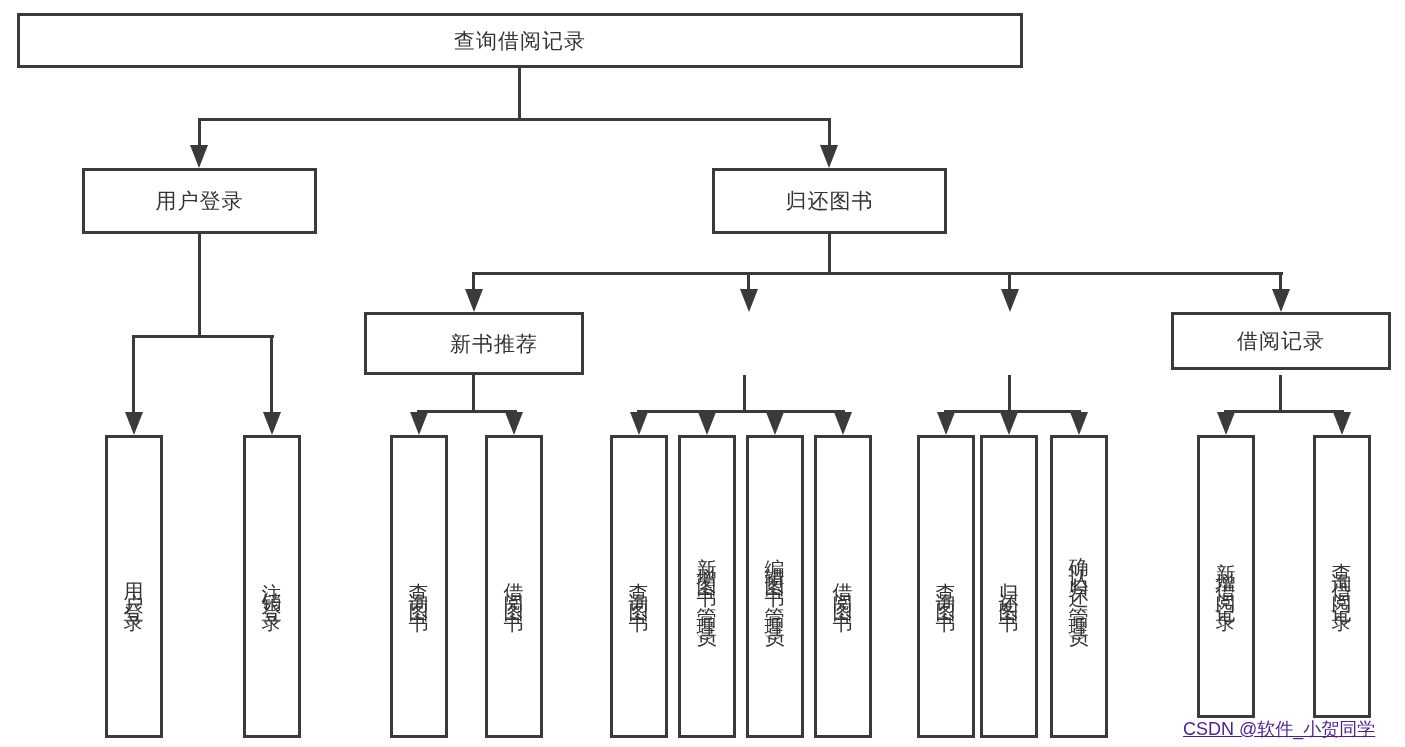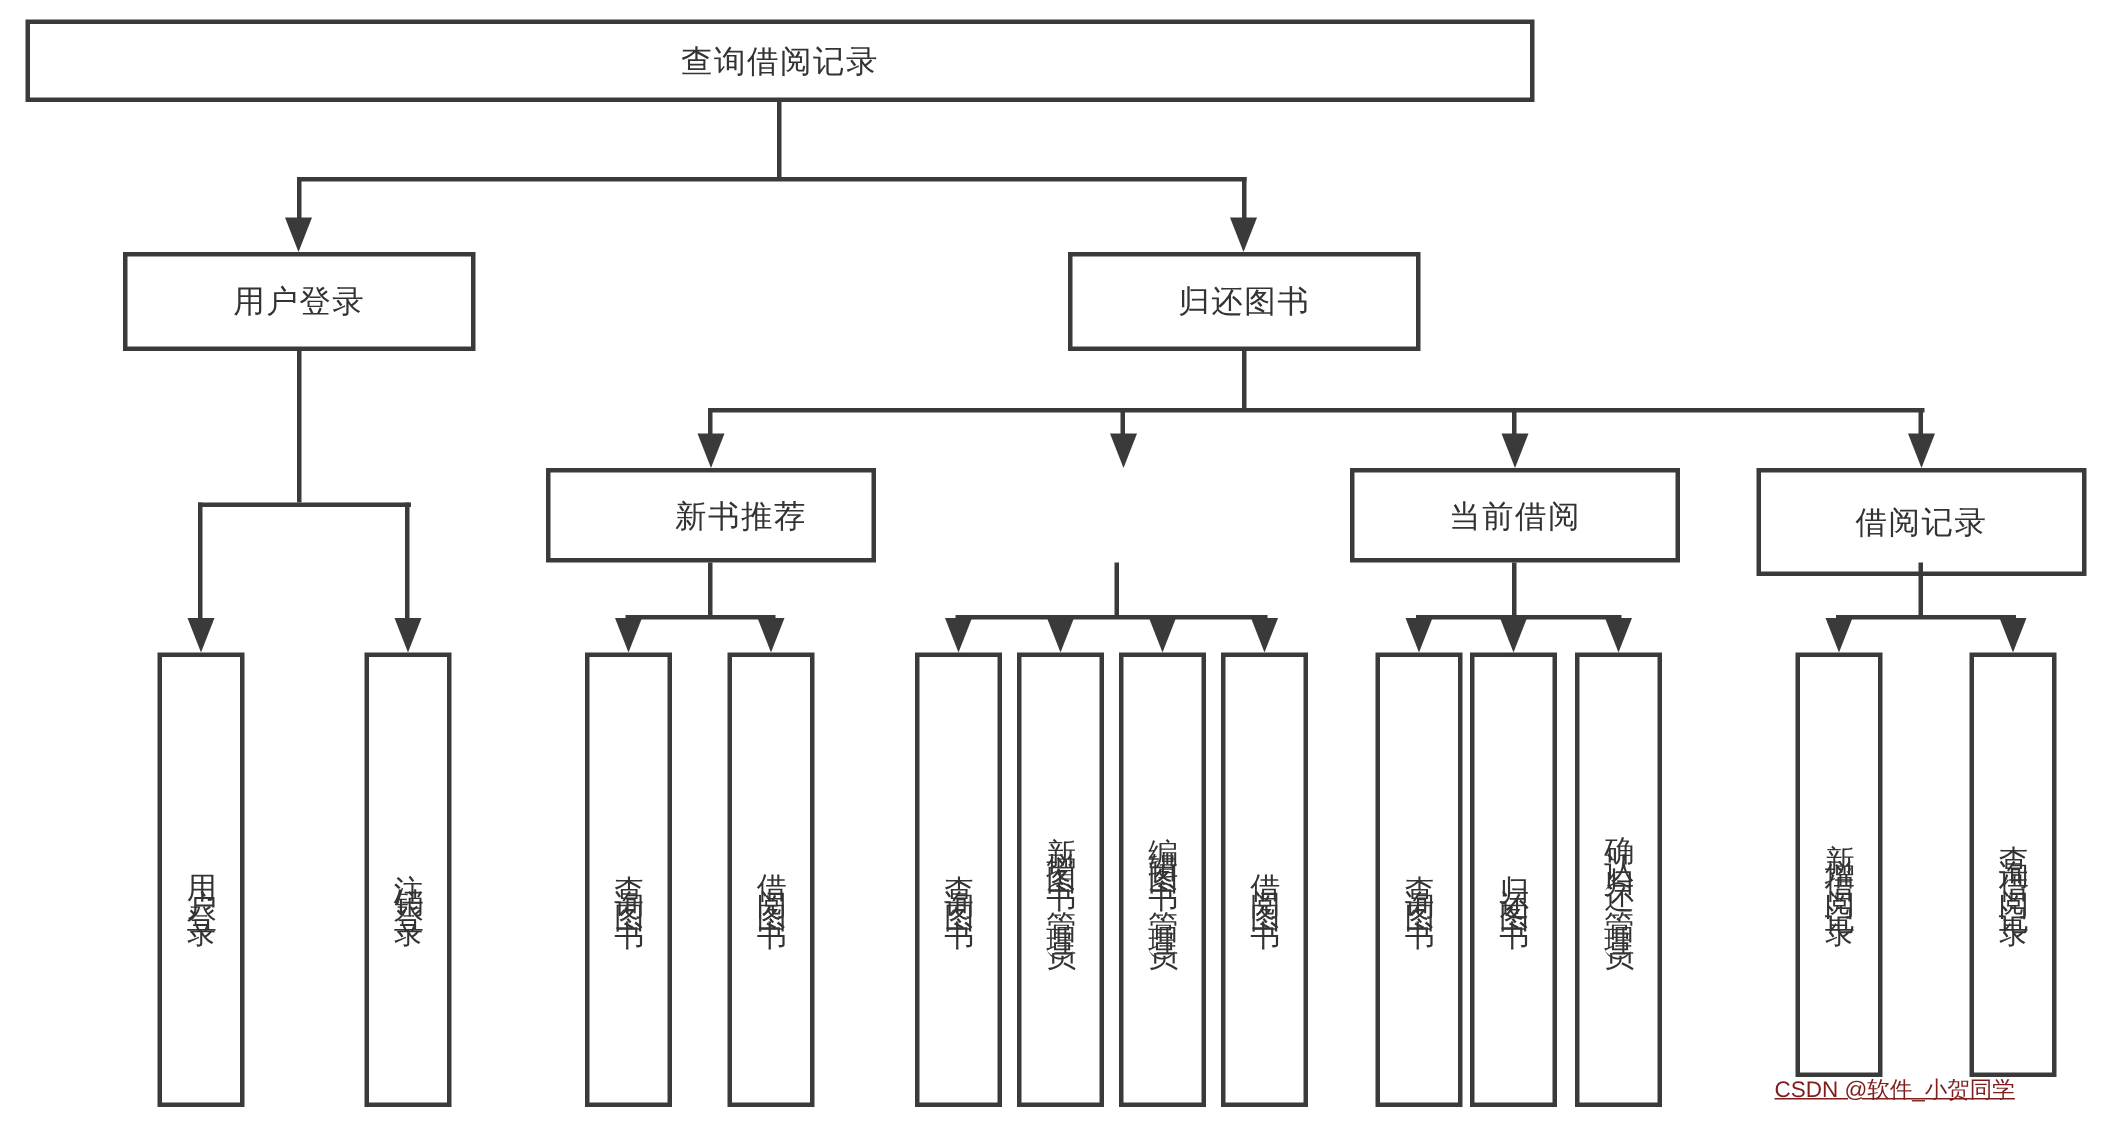--- a/index.html
+++ b/index.html
@@ -48,22 +48,22 @@
     height: 0;
     border-left: 9px solid transparent;
     border-right: 9px solid transparent;
     border-top: 23px solid #3a3a3a;
   }
   
   #watermark {
     position: absolute;
     left: 1183px;
     top: 717px;
-    font-size: 15px;
-    color: #7f1d1d;
+    font-size: 18px;
+    color: #4c1d95;
     text-decoration: underline;
     white-space: nowrap;
   }
 </style>
 </head>
 <body>
 
 <div id="stage">
 
   <div class="node h-label" style="left:17px; top:13px; width:1006px; height:55px;">
@@ -98,24 +98,21 @@
   <div class="vline" style="left:747px;  top:272px; height:20px;"></div>
   <div class="arrow" style="left:740px;  top:289px;"></div>
   <div class="vline" style="left:1008px; top:272px; height:20px;"></div>
   <div class="arrow" style="left:1001px; top:289px;"></div>
   <div class="vline" style="left:1279px; top:272px; height:20px;"></div>
   <div class="arrow" style="left:1272px; top:289px;"></div>
 
   <div class="node h-label" style="left:364px; top:312px; width:220px; height:63px;padding-left:40px;">
     <span>新书推荐</span>
   </div>
-  <div class="node h-label" style="left:900px; top:312px; width:220px; height:63px;">
-    <span>当前借阅</span>
-  </div>
-  <div class="node h-label" style="left:1171px; top:312px; width:220px; height:72px;">
+  <div class="node h-label" style="left:1171px; top:312px; width:220px; height:58px;">
     <span>借阅记录</span>
   </div>
 
   <div class="vline" style="left:472px; top:375px; height:35px;"></div>
   <div class="hline" style="left:417px; top:410px; width:100px;"></div>
   <div class="arrow" style="left:410px; top:412px;"></div>
   <div class="arrow" style="left:505px; top:412px;"></div>
 
   <div class="vline" style="left:743px; top:375px; height:35px;"></div>
   <div class="hline" style="left:637px; top:410px; width:208px;"></div>

